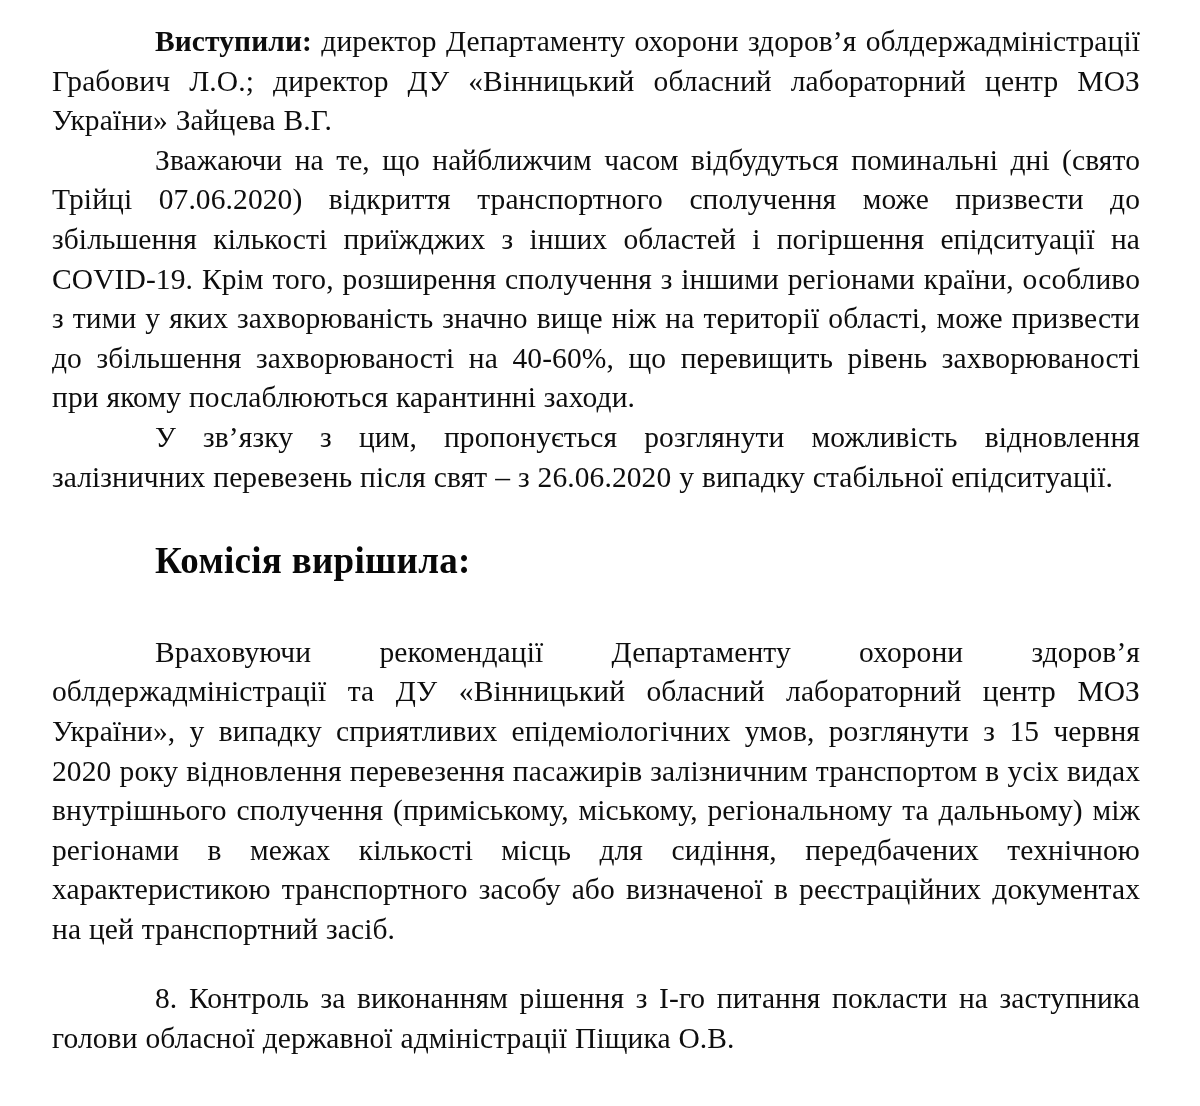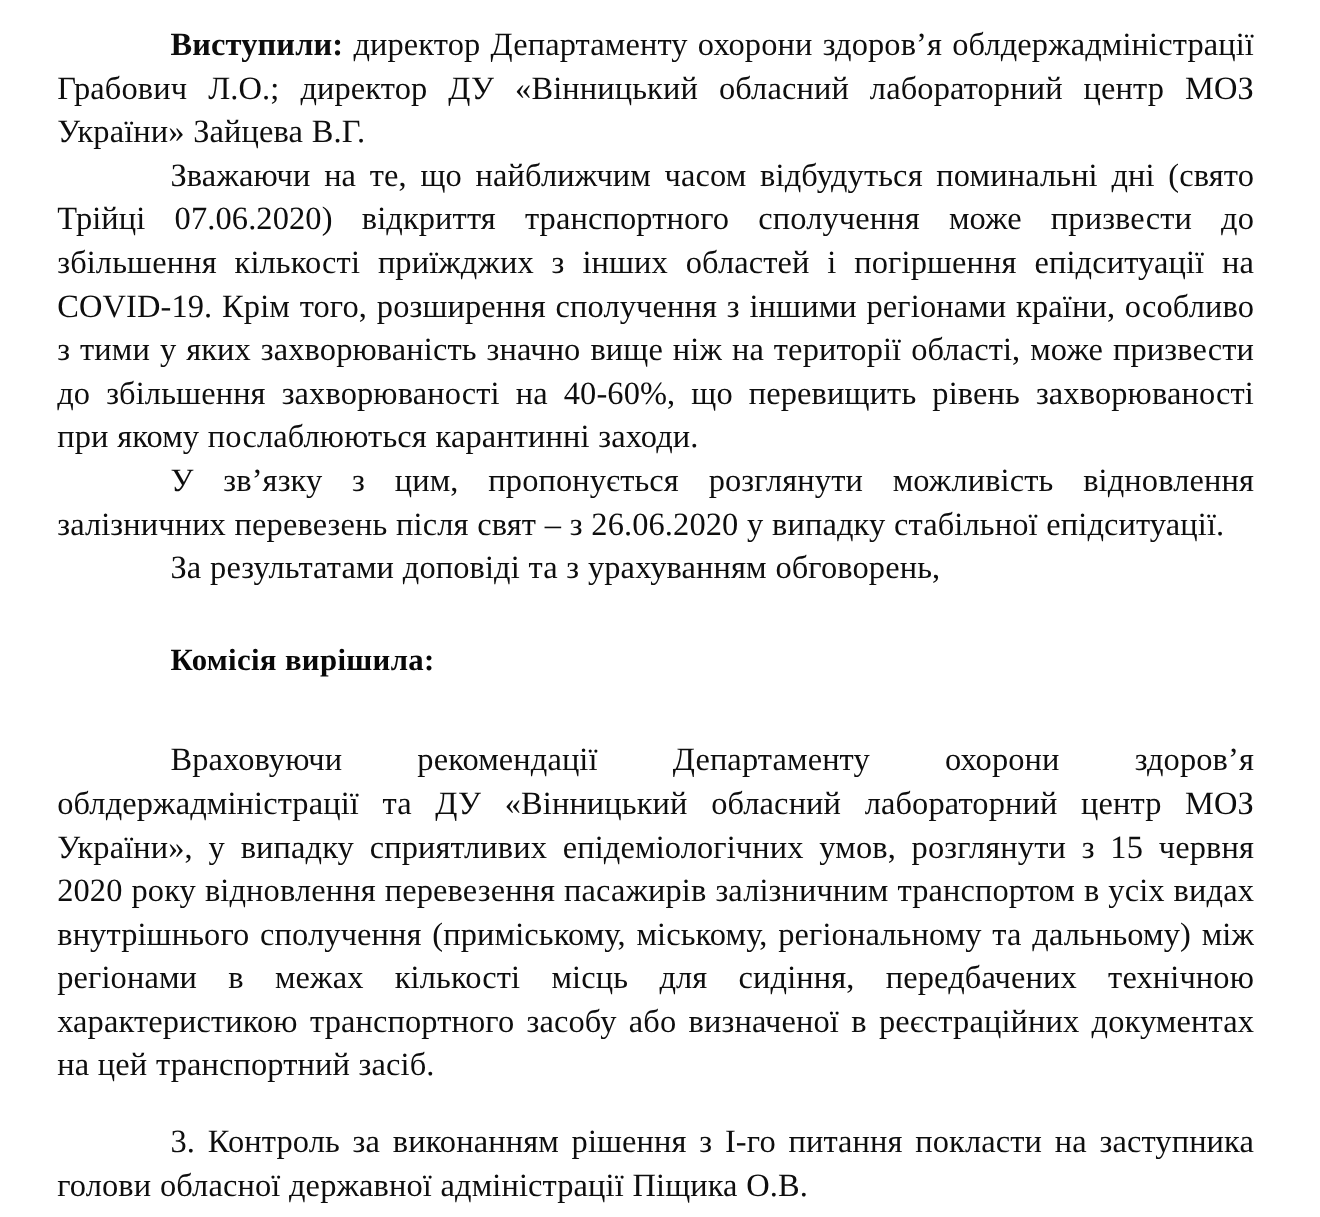--- a/index.html
+++ b/index.html
@@ -52,21 +52,21 @@
     width: 100%;
   }
   .para.nostretch::after { display: none; }
 
   .lead {
     font-weight: bold;
   }
 
   .heading {
     font-family: "Liberation Serif", "DejaVu Serif", serif;
-    font-size: 28px;
+    font-size: 37px;
     line-height: 39.6px;
     font-weight: bold;
     color: #0d0d0d;
     margin: 0;
     text-indent: 103px;
     text-align: left;
     letter-spacing: 0.3px;
   }
   .gap-md { height: 30px; }
   .gap-lg { height: 44px; }
@@ -82,28 +82,27 @@
 
 <div class="page">
   <div class="doc-body">
 
     <p class="para indent nostretch"><span class="lead">Виступили:</span><span> директор Департаменту охорони здоров’я облдержадміністрації Грабович Л.О.; директор ДУ «Вінницький обласний лабораторний центр МОЗ України» Зайцева В.Г.</span></p>
 
     <p class="para indent nostretch">Зважаючи на те, що найближчим часом відбудуться поминальні дні (свято Трійці 07.06.2020) відкриття транспортного сполучення може призвести до збільшення кількості приїжджих з інших областей і погіршення епідситуації на COVID-19. Крім того, розширення сполучення з іншими регіонами країни, особливо з тими у яких захворюваність значно вище ніж на території області, може призвести до збільшення захворюваності на 40-60%, що перевищить рівень захворюваності  при якому послаблюються  карантинні заходи.</p>
 
     <p class="para indent nostretch">У зв’язку з цим, пропонується розглянути можливість відновлення залізничних перевезень після свят – з 26.06.2020 у випадку стабільної епідситуації.</p>
 
-    <p class="para indent nostretch">За результатами доповіді та з урахуванням обговорень,</p>
 
     <div class="gap-lg"></div>
 
     <p class="heading">Комісія вирішила:</p>
 
     <div class="gap-xl"></div>
 
     <p class="para indent nostretch">Враховуючи рекомендації Департаменту охорони здоров’я облдержадміністрації та ДУ «Вінницький обласний лабораторний центр МОЗ України», у випадку сприятливих епідеміологічних умов, розглянути з 15 червня 2020 року відновлення перевезення пасажирів залізничним транспортом в усіх видах внутрішнього сполучення (приміському, міському, регіональному та дальньому) між регіонами в межах кількості місць для сидіння, передбачених технічною характеристикою транспортного засобу або визначеної в реєстраційних документах на цей транспортний засіб.</p>
 
     <div class="gap-md"></div>
 
-    <p class="para indent nostretch">3. Контроль за виконанням рішення з І-го питання покласти на заступника голови обласної державної адміністрації Піщика О.В.</p>
+    <p class="para indent nostretch">8. Контроль за виконанням рішення з І-го питання покласти на заступника голови обласної державної адміністрації Піщика О.В.</p>
 
   </div>
 </div>
 
 </body></html>

